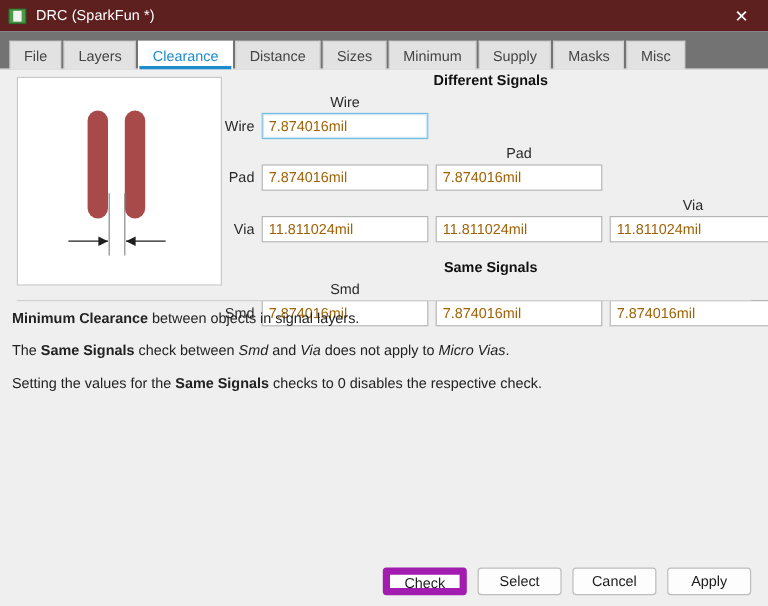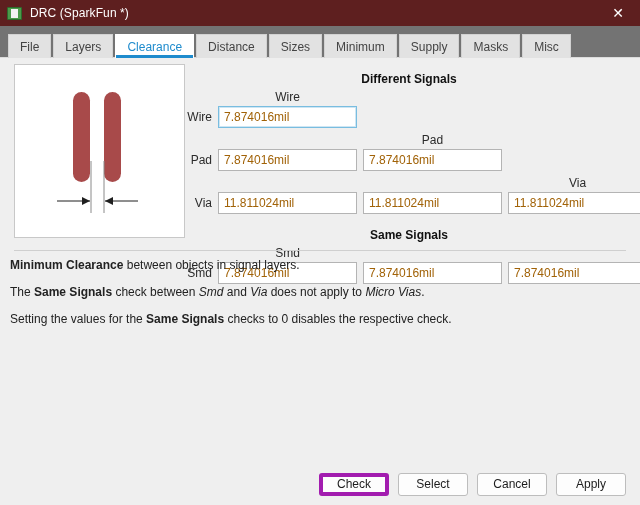--- a/index.html
+++ b/index.html
@@ -135,21 +135,20 @@
     overflow: hidden;
   }
 
   
   .matrix {
     position: absolute;
     left: 186px;
     top: 0px;
     right: 8px;
     top: 0;
-    margin-top: 12px;
   }
 
   .section-title {
     text-align: center;
     font-weight: bold;
     font-size: 12px;
     color: #111111;
     height: 18px;
     line-height: 18px;
   }
@@ -249,21 +248,21 @@
     background: #fdfdfd;
     border: 1px solid #bdbdbd;
     border-radius: 3px;
     font-family: "Liberation Sans", sans-serif;
     font-size: 12px;
     color: #1c1c1c;
     cursor: default;
     padding: 0;
   }
   .btn.default {
-    border: 4px solid #a21caf;
+    border: 6px solid #a21caf;
     border-radius: 3px;
   }
 </style>
 </head>
 <body>
 
 <div class="window">
 
   <div class="titlebar">
     <span class="title-icon">

